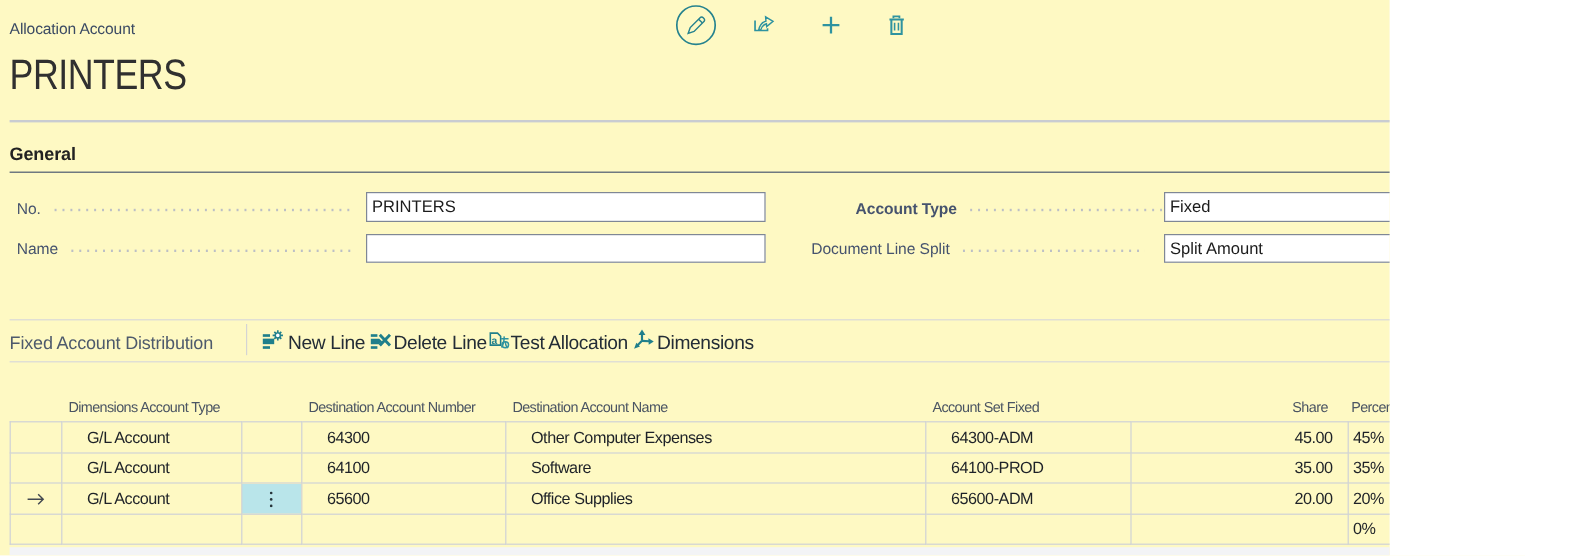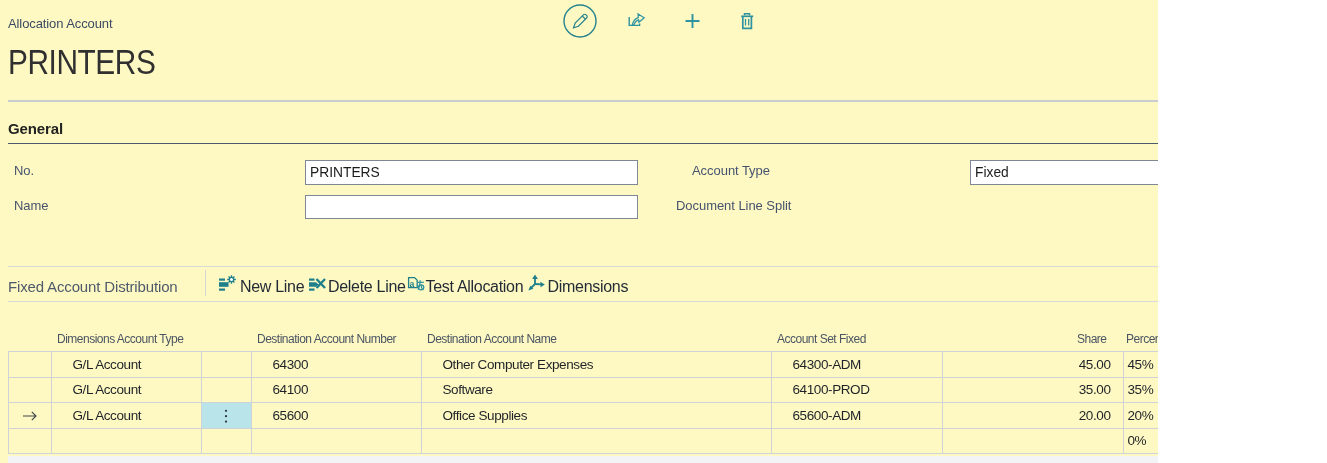--- a/index.html
+++ b/index.html
@@ -7,21 +7,21 @@
   .page { position:relative; width:1158px; height:463px; background:#fef9c3;
           font-family:"Liberation Sans", sans-serif; overflow:hidden; }
   .abs { position:absolute; }
   .caption { left:8px; top:15.5px; font-size:13px; color:#3b4a63; letter-spacing:-0.1px; }
   .title { left:8px; top:42px; font-size:35.5px; color:#303030; letter-spacing:-0.5px;
            transform:scaleX(0.84); transform-origin:left; }
   .hr1 { left:8px; top:99.8px; width:1311px; height:2px; background:#c9ccd1; }
   .general { left:8px; top:120px; font-size:15px; font-weight:bold; color:#222; letter-spacing:-0.1px; }
   .hr2 { left:8px; top:142.8px; width:1293px; height:1.4px; background:#4c5a70; }
   .fieldlabel { font-size:13px; color:#46536e; letter-spacing:-0.05px; }
-  .frow { position:absolute; display:flex; height:20px;flex-direction:column; }
+  .frow { position:absolute; display:flex; align-items:center; height:20px; }
   .dots { flex:1; height:2px; margin-left:9px; align-self:center; margin-top:3.5px;
           background-image:radial-gradient(circle, #bcbfc5 0.95px, rgba(0,0,0,0) 1.15px);
           background-size:6.6px 2px; background-position:0 0; background-repeat:repeat-x; }
   .input { position:absolute; border:1px solid #7f8795; background:#fff; height:24.5px;
            font-size:13.8px; color:#1c1c1c; line-height:23px; padding-left:4.5px; }
   .parthr { background:#d9d9d9; height:1px; }
   .parttitle { left:8px; top:277.8px; font-size:15px; font-weight:normal; color:#4e5a6c; letter-spacing:-0.15px; }
   .vsep { left:205px; top:270px; width:1px; height:26px; background:#d4d4d4; }
   .tbitem { top:277.5px; font-size:16px; color:#232c36; letter-spacing:-0.3px; }
   .thead { top:332px; font-size:12px; color:#4b5563; letter-spacing:-0.5px; }
@@ -85,32 +85,33 @@
   <div class="abs hr2"></div>
 
   <div class="frow" style="left:14px; top:163px; width:281px;">
     <span class="fieldlabel">No.</span>
       <span class="dots"></span>
   </div>
   <div class="frow" style="left:14px; top:197.5px; width:281px;">
     <span class="fieldlabel">Name</span>
       <span class="dots"></span>
   </div>
-  <div class="frow" style="left:692px; top:163px; width:278px;">
+  <div class="frow" style="left:713px; top:163px; width:278px;font-weight:bold;">
     <span class="fieldlabel">Account Type</span>
       <span class="dots"></span>
   </div>
   <div class="frow" style="left:676px; top:197.5px; width:278px;">
     <span class="fieldlabel">Document Line Split</span>
       <span class="dots"></span>
   </div>
 
   <div class="input" style="left:304.5px; top:160px; width:333px;">PRINTERS</div>
   <div class="input" style="left:304.5px; top:194.5px; width:333px;"></div>
   <div class="input" style="left:969.5px; top:160px; width:331px;">Fixed</div>
+  <div class="input" style="left:969.5px; top:194.5px; width:331px;">Split Amount</div>
   <svg class="abs" style="left:1284px; top:167px;" width="14" height="10" viewBox="0 0 14 10">
     <path d="M1.5 2 L7 7.5 L12.5 2" stroke="#4a4f57" fill="none" stroke-width="1.4"></path>
   </svg>
   <svg class="abs" style="left:1284px; top:201.5px;" width="14" height="10" viewBox="0 0 14 10">
     <path d="M1.5 2 L7 7.5 L12.5 2" stroke="#4a4f57" fill="none" stroke-width="1.4"></path>
   </svg>
 
   <div class="abs parthr" style="left:8px; top:266px; width:1295px;"></div>
   <div class="abs parthr" style="left:8px; top:300.7px; width:1295px;"></div>
   <div class="abs parttitle">Fixed Account Distribution</div>

